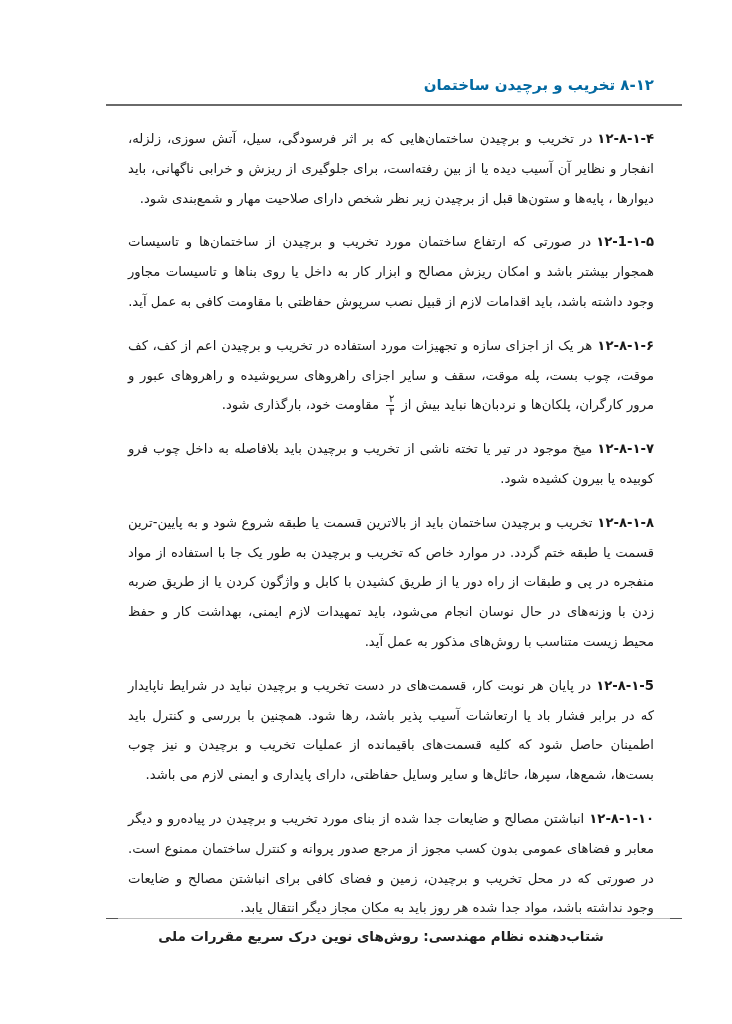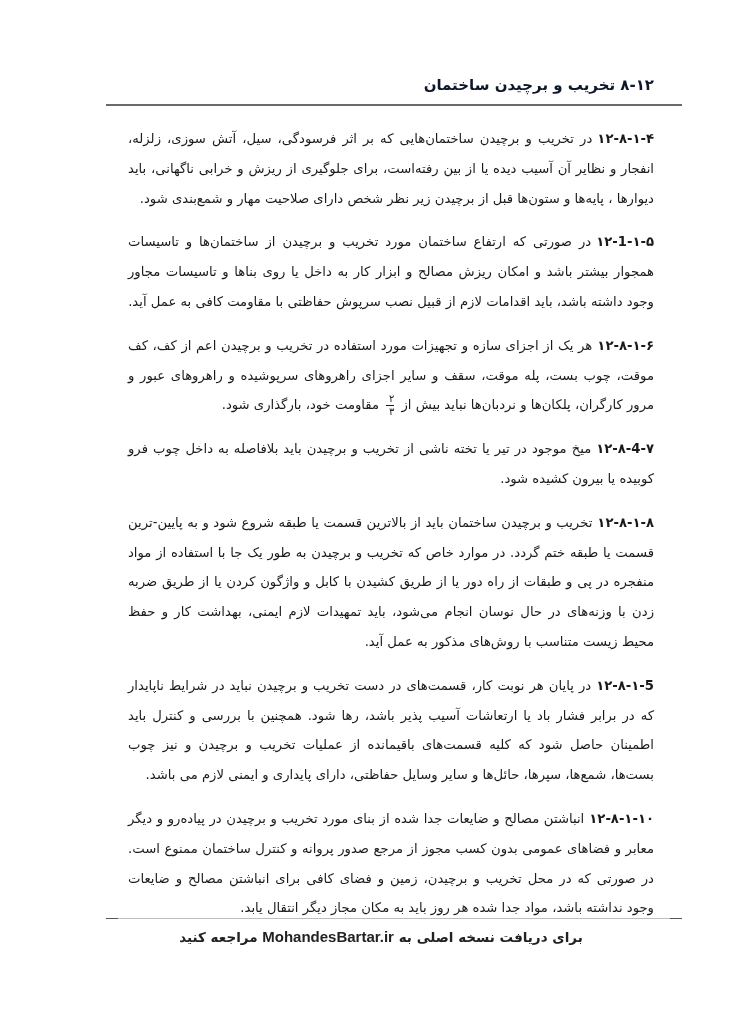--- a/index.html
+++ b/index.html
@@ -5,21 +5,21 @@
   html, body { margin: 0; padding: 0; }
   body {
     width: 732px; height: 1024px; background: #ffffff; overflow: hidden;
     position: relative;
     font-family: "DejaVu Sans", sans-serif;
     color: #1a1a1a;
   }
   .page { position: absolute; left: 0; top: 0; width: 732px; height: 1024px; direction: rtl; }
   .header-title {
     position: absolute; right: 78px; top: 76px;
-    font-size: 15px; font-weight: bold; color: #0f172a;
+    font-size: 15px; font-weight: bold; color: #0369a1;
     white-space: nowrap;
   }
   .header-rule {
     position: absolute; left: 106px; width: 576px; top: 104px; height: 0;
     border-top: 2px solid #6a6a6a;
   }
   .body-text {
     position: absolute; left: 128px; right: 78px; top: 124px;
     font-size: 13.2px; line-height: 29.8px; text-align: justify;
     text-align-last: right;
@@ -61,34 +61,30 @@
     </p>
     <p class="clause">
       <span class="num">۱۲-1-۱-۵</span><span>در صورتی که ارتفاع ساختمان مورد تخریب و برچیدن از ساختمان‌ها و تاسیسات همجوار بیشتر باشد و امکان ریزش مصالح و ابزار کار به داخل یا روی بناها و تاسیسات مجاور وجود داشته باشد، باید اقدامات لازم از قبیل نصب سرپوش حفاظتی با مقاومت کافی به عمل آید.</span>
     </p>
     <p class="clause">
       <span class="num">۱۲-۸-۱-۶</span><span>هر یک از اجزای سازه و تجهیزات مورد استفاده در تخریب و برچیدن اعم از کف، کف موقت، چوب بست، پله موقت، سقف و سایر اجزای راهروهای سرپوشیده و راهروهای عبور و مرور کارگران، پلکان‌ها و نردبان‌ها نباید بیش از</span>
       <span class="frac"><span>۲</span><span class="bar"></span><span>۳</span></span>
       <span>مقاومت خود، بارگذاری شود.</span>
     </p>
     <p class="clause">
-      <span class="num">۱۲-۸-4-۷</span><span>میخ موجود در تیر یا تخته ناشی از تخریب و برچیدن باید بلافاصله به داخل چوب فرو کوبیده یا بیرون کشیده شود.</span>
+      <span class="num">۱۲-۸-۱-۷</span><span>میخ موجود در تیر یا تخته ناشی از تخریب و برچیدن باید بلافاصله به داخل چوب فرو کوبیده یا بیرون کشیده شود.</span>
     </p>
     <p class="clause">
       <span class="num">۱۲-۸-۱-۸</span><span>تخریب و برچیدن ساختمان باید از بالاترین قسمت یا طبقه شروع شود و به پایین-ترین قسمت یا طبقه ختم گردد. در موارد خاص که تخریب و برچیدن به طور یک جا با استفاده از مواد منفجره در پی و طبقات از راه دور یا از طریق کشیدن با کابل و واژگون کردن یا از طریق ضربه زدن با وزنه‌های در حال نوسان انجام می‌شود، باید تمهیدات لازم ایمنی، بهداشت کار و حفظ محیط زیست متناسب با روش‌های مذکور به عمل آید.</span>
     </p>
     <p class="clause">
       <span class="num">۱۲-۸-۱-5</span><span>در پایان هر نوبت کار، قسمت‌های در دست تخریب و برچیدن نباید در شرایط ناپایدار که در برابر فشار باد یا ارتعاشات آسیب پذیر باشد، رها شود. همچنین با بررسی و کنترل باید اطمینان حاصل شود که کلیه قسمت‌های باقیمانده از عملیات تخریب و برچیدن و نیز چوب بست‌ها، شمع‌ها، سپرها، حائل‌ها و سایر وسایل حفاظتی، دارای پایداری و ایمنی لازم می باشد.</span>
     </p>
     <p class="clause">
       <span class="num">۱۲-۸-۱-۱۰</span><span>انباشتن مصالح و ضایعات جدا شده از بنای مورد تخریب و برچیدن در پیاده‌رو و دیگر معابر و فضاهای عمومی بدون کسب مجوز از مرجع صدور پروانه و کنترل ساختمان ممنوع است. در صورتی که در محل تخریب و برچیدن، زمین و فضای کافی برای انباشتن مصالح و ضایعات وجود نداشته باشد، مواد جدا شده هر روز باید به مکان مجاز دیگر انتقال یابد.</span>
     </p>
   </div>
 
   <div class="footer-rule"></div>
   <div class="footer">
-    <div>
-      <span>برای دریافت نسخه اصلی به</span>
-      <span class="latin">MohandesBartar.ir</span>
-      <span>مراجعه کنید</span>
-    </div>
+    <div>شتاب‌دهنده نظام مهندسی: روش‌های نوین درک سریع مقررات ملی</div>
   </div>
 </div>
 
 </body></html>

